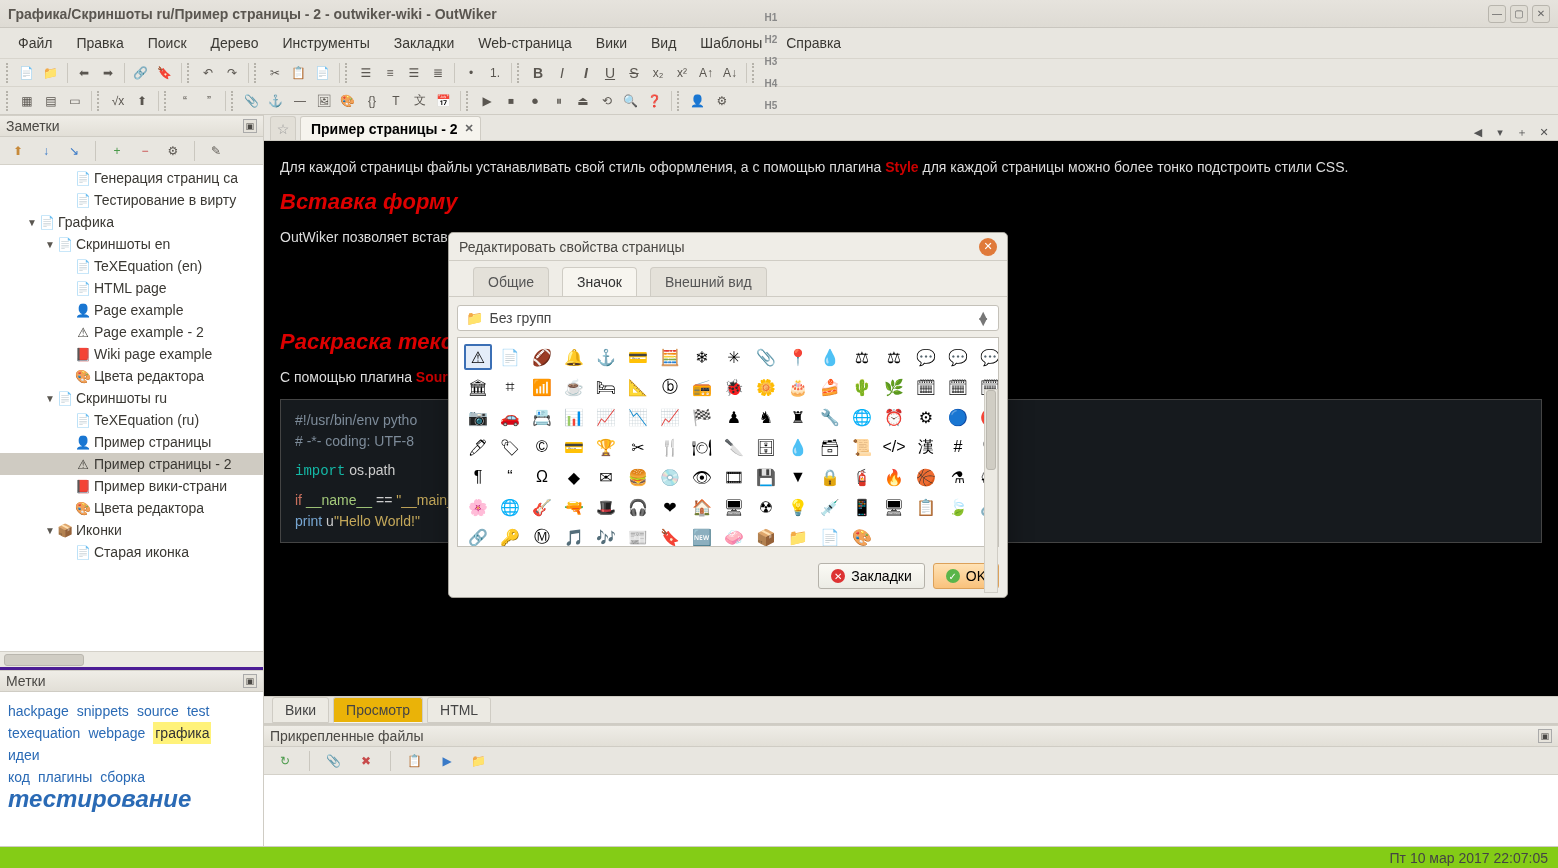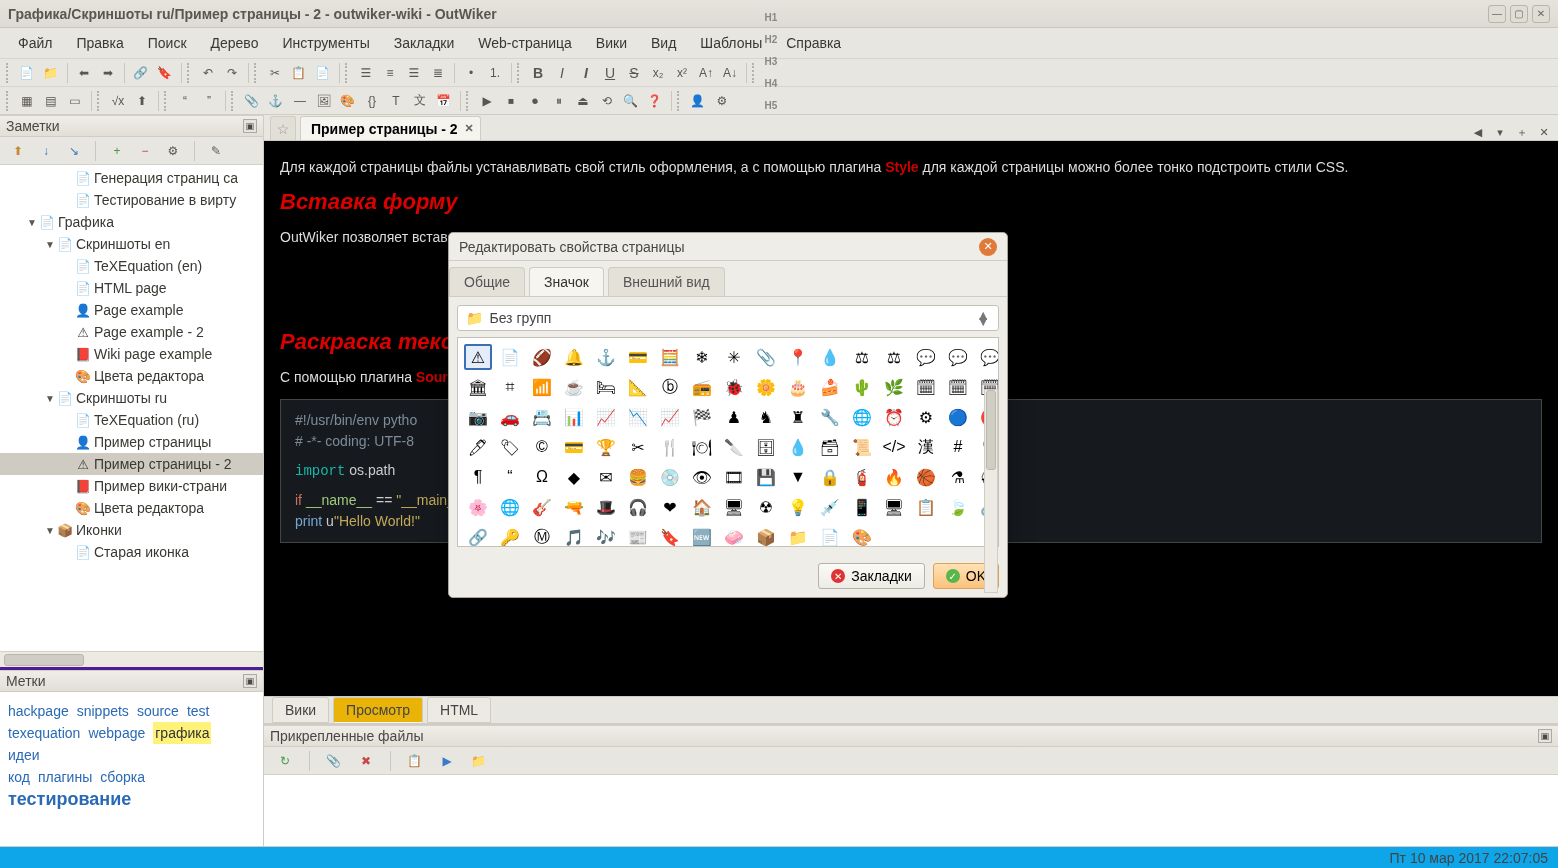--- a/index.html
+++ b/index.html
@@ -37,21 +37,21 @@
 .tree-icon { width:18px; display:inline-flex; justify-content:center; font-size:13px;}
 .tree-label { padding-left:2px; font-size:14px;}
 
 .scrollbar-h { height:16px; background:#eceae3; border-top:1px solid #d4d1c9; position:relative;}
 .scrollbar-h .thumb { position:absolute; left:4px; top:2px; height:12px; width:80px; background:#d0cdc4; border-radius:3px; border:1px solid #bab7af;}
 
 .tags-panel { height:180px; display:flex; flex-direction:column; border-top:3px solid #4c1d95;}
 .tags-body { flex:1; background:#fff; padding:8px; overflow:auto;}
 .tag { color:#2a6ab5; margin-right:8px; display:inline-block; line-height:22px; cursor:default;}
 .tag.hl { background:#fff27a; color:#333; padding:0 2px;}
-.tag.big { font-size:18px; font-weight:bold;}
+.tag.big { font-size:24px; font-weight:bold;font-style:italic;}
 
 .content { flex:1; display:flex; flex-direction:column; background:#e8e6e0;}
 .tabbar { height:26px; display:flex; align-items:flex-end; padding:2px 6px 0 6px; border-bottom:1px solid #cfccc4; gap:4px;}
 .tab-fixed { width:26px; height:24px; border:1px solid #cfccc4; border-bottom:none; border-radius:3px 3px 0 0; display:flex; align-items:center; justify-content:center; background:#e2dfd7; color:#999;}
 .tab { height:24px; border:1px solid #cfccc4; border-bottom:none; border-radius:3px 3px 0 0; padding:0 22px 0 10px; display:flex; align-items:center; background:#f6f4ee; font-weight:bold; position:relative;}
 .tab .close-x { position:absolute; right:6px; top:5px; font-size:11px; color:#666;}
 .tabbar .spacer{flex:1;}
 .tabbar .tab-ctrl { width:16px;height:16px; color:#555; font-size:11px; display:flex; align-items:center; justify-content:center; margin-left:2px;}
 
 .page-view { flex:1; background:#000; color:#ddd; padding:18px 16px; overflow:auto; position:relative;}
@@ -67,28 +67,28 @@
 .kw-fn{color:#77a6d2;}
 
 .view-tabs { height:28px; display:flex; align-items:center; padding:2px 8px; border-top:1px solid #cfccc4; border-bottom:1px solid #cfccc4; gap:4px; background:#e8e6e0;}
 .view-tab { padding:4px 12px; border:1px solid #cfccc4; border-radius:3px 3px 0 0; background:#eceae3; color:#444;}
 .view-tab.active { background:#eab308; border-bottom-color:#f7f5ef;}
 
 .attach-panel { display:flex; flex-direction:column; border-top:1px solid #cfccc4; flex:0 0 auto;}
 .attach-toolbar { height:28px; display:flex; align-items:center; gap:10px; padding:0 10px; border-bottom:1px solid #d4d1c9;}
 .attach-body { height:72px; background:#fff;}
 
-.statusbar { position:absolute; bottom:0; left:0; right:0; height:22px; background:#0ea5e9; border-top:1px solid #cfccc4; display:flex; align-items:center; justify-content:flex-end; padding:0 10px; color:#444;}
+.statusbar { position:absolute; bottom:0; left:0; right:0; height:22px; background:#84cc16; border-top:1px solid #cfccc4; display:flex; align-items:center; justify-content:flex-end; padding:0 10px; color:#444;}
 
 
 .modal { position:absolute; left:448px; top:232px; width:560px; background:#efede7; border:1px solid #a8a59d; border-radius:5px; box-shadow:0 8px 24px rgba(0,0,0,.35); z-index:50;}
 .modal-title { height:28px; display:flex; align-items:center; padding:0 10px; color:#4a4844; border-bottom:1px solid #d0cdc5;}
 .modal-title .spacer{flex:1;}
 .modal-close { width:18px; height:18px; border-radius:9px; background:#e07a3a; color:#fff; font-size:11px; display:flex; align-items:center; justify-content:center;}
-.modal-tabs { display:flex; padding:6px 8px 0 0; gap:4px; border-bottom:1px solid #cfccc4;}
+.modal-tabs { display:flex; padding:6px 8px 0 24px; gap:13px; border-bottom:1px solid #cfccc4;}
 .modal-tab { padding:6px 14px; border:1px solid #cfccc4; border-bottom:none; border-radius:4px 4px 0 0; background:#e4e1d9; color:#555;}
 .modal-tab.active { background:#f7f5ef; color:#333;}
 .modal-body { padding:8px;}
 .group-select { height:26px; border:1px solid #c4c1b9; border-radius:3px; background:#fff; display:flex; align-items:center; padding:0 8px; color:#444;}
 .group-select .spacer{flex:1;}
 .group-select .caret { font-size:10px; color:#777; display:flex; flex-direction:column; line-height:6px;}
 .icon-grid-wrap { border:1px solid #c4c1b9; background:#fff; margin-top:6px; height:210px; padding:6px; overflow:auto;}
 .icon-grid { display:grid; grid-template-columns:repeat(17, 28px); gap:4px 4px;}
 .icon-cell { width:28px; height:26px; display:flex; align-items:center; justify-content:center; font-size:16px; border:1px solid transparent; border-radius:2px; cursor:default;}
 .icon-cell.sel { border:2px solid #3b6fb5; background:#e4edf9;}

